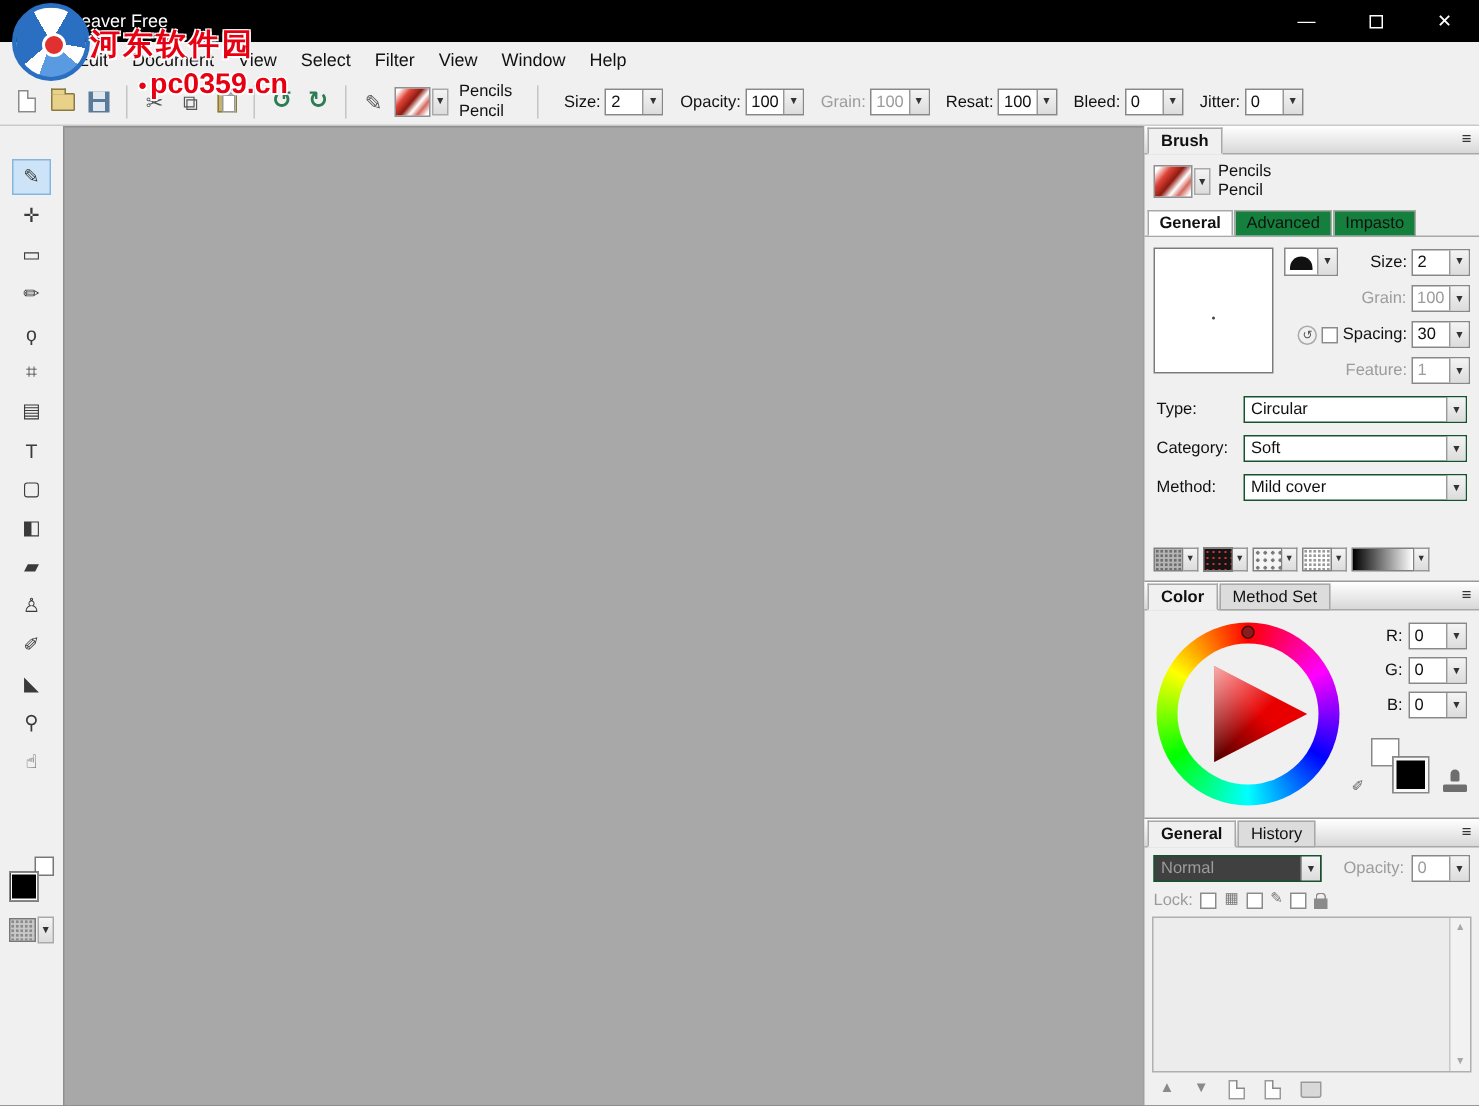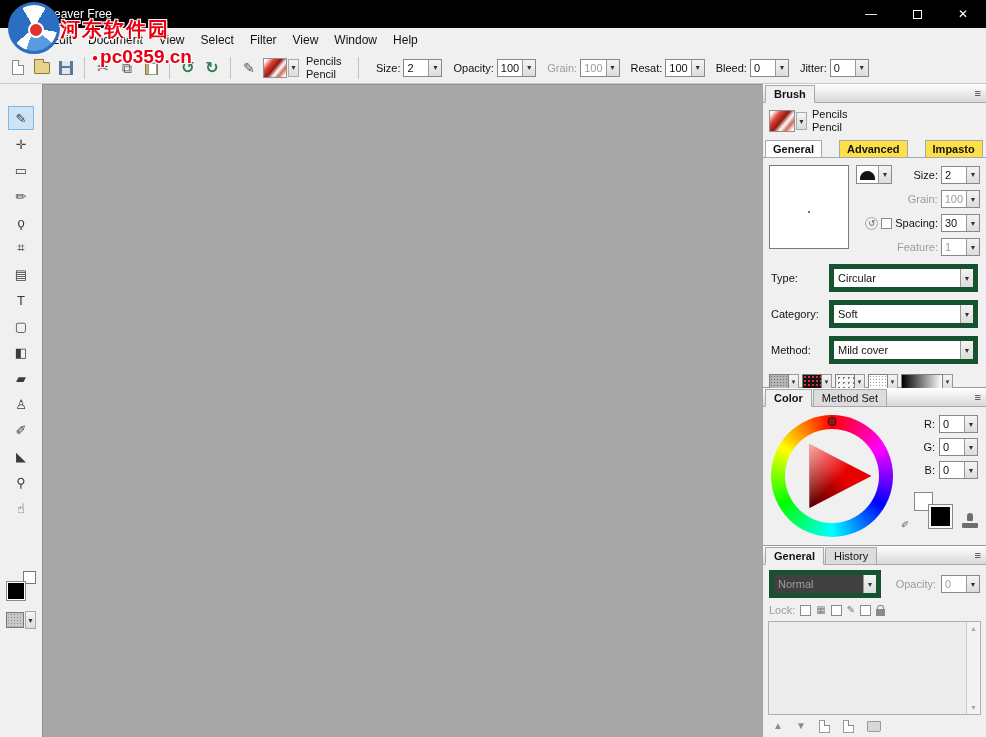--- a/index.html
+++ b/index.html
@@ -65,34 +65,34 @@
   .colorpanel{height:158px}
   .layerspanel{flex:1;border-bottom:none}
   .panel-header{height:19px;display:flex;align-items:flex-end;background:linear-gradient(#fff,#d8d8d8);border-bottom:1px solid #a8a8a8;padding-left:2px;position:relative;flex:none}
   .ptab{font-size:11px;font-weight:bold;padding:2px 8px;background:#f0f0f0;border:1px solid #a8a8a8;border-bottom:1px solid #f0f0f0;margin-bottom:-1px}
   .ptab.off{background:#dcdcdc;font-weight:normal;border-bottom:1px solid #a8a8a8;margin-left:1px}
   .panel-menu{position:absolute;right:5px;top:3px;font-size:11px;color:#333}
 
   .brush-sel-row{display:flex;align-items:center;padding:5px 6px 3px}
   .btabs{display:flex;padding-left:2px;border-bottom:1px solid #a8a8a8;margin-top:3px}
   .btab{font-size:11px;font-weight:bold;padding:2px 7px;background:#fff;border:1px solid #a8a8a8;border-bottom:none}
-  .btab.off{background:#fde047;font-weight:bold;margin-left:17px}
+  .btab.off{background:#15803d;font-weight:normal;margin-left:1px}
   .bcontent{display:flex;padding:7px 6px 4px;gap:7px}
   .preview{width:80px;height:84px;background:#fff;border:1px solid #7a7a7a;position:relative;flex:none}
   .preview-dot{position:absolute;left:38px;top:45px;width:2px;height:2px;background:#444;border-radius:50%}
   .bfields{flex:1;display:flex;flex-direction:column;gap:6px}
   .brow{display:flex;align-items:center;justify-content:flex-end;gap:3px;font-size:11px}
   .blabel{font-size:11px}
   .dabdd{display:flex;align-items:center;height:19px;border:1px solid #888;background:#fff;margin-right:auto}
   .dab{width:15px;height:9px;background:#111;border-radius:8px 8px 0 0;margin:0 3px;align-self:flex-end;margin-bottom:3px}
   .checkbox{width:11px;height:11px;border:1px solid #8a8a8a;background:#fff;display:inline-block}
   .cycle-icon{font-size:8px;color:#555;width:13px;height:13px;border:1px solid #aaa;border-radius:50%;display:flex;align-items:center;justify-content:center}
   .sel-row{display:flex;align-items:center;padding:4px 8px;font-size:11px}
   .sel-label{width:58px}
-  .dropdown{display:flex;flex:1;height:28px;border:5px solid #14532d;background:#fff;align-items:center}
+  .dropdown{display:flex;flex:1;height:18px;border:1px solid #14532d;background:#fff;align-items:center}
   .dd-val{flex:1;padding:0 4px;font-size:11px;white-space:nowrap;overflow:hidden}
   .dropdown.disabled{background:#404040}
   .dropdown.disabled .dd-val{color:#9c9c9c}
   .swatch-row{display:flex;align-items:center;gap:3px;padding:6px;margin-top:auto}
   .swdd{display:flex;align-items:center}
   .sw{width:20px;height:16px;border:1px solid #808080;display:inline-block}
   .sw.noise1{background:radial-gradient(#6e6e6e 1px,#b5b5b5 1px);background-size:3px 3px}
   .sw.noise2{background:#141414 radial-gradient(#e03030 1px,transparent 1px);background-size:4px 4px}
   .sw.noise3{background:#f5f5f5 radial-gradient(#777 1px,transparent 1px);background-size:5px 5px}
   .sw.noise4{background:#fff radial-gradient(#999 1px,transparent 1px);background-size:3px 3px}

